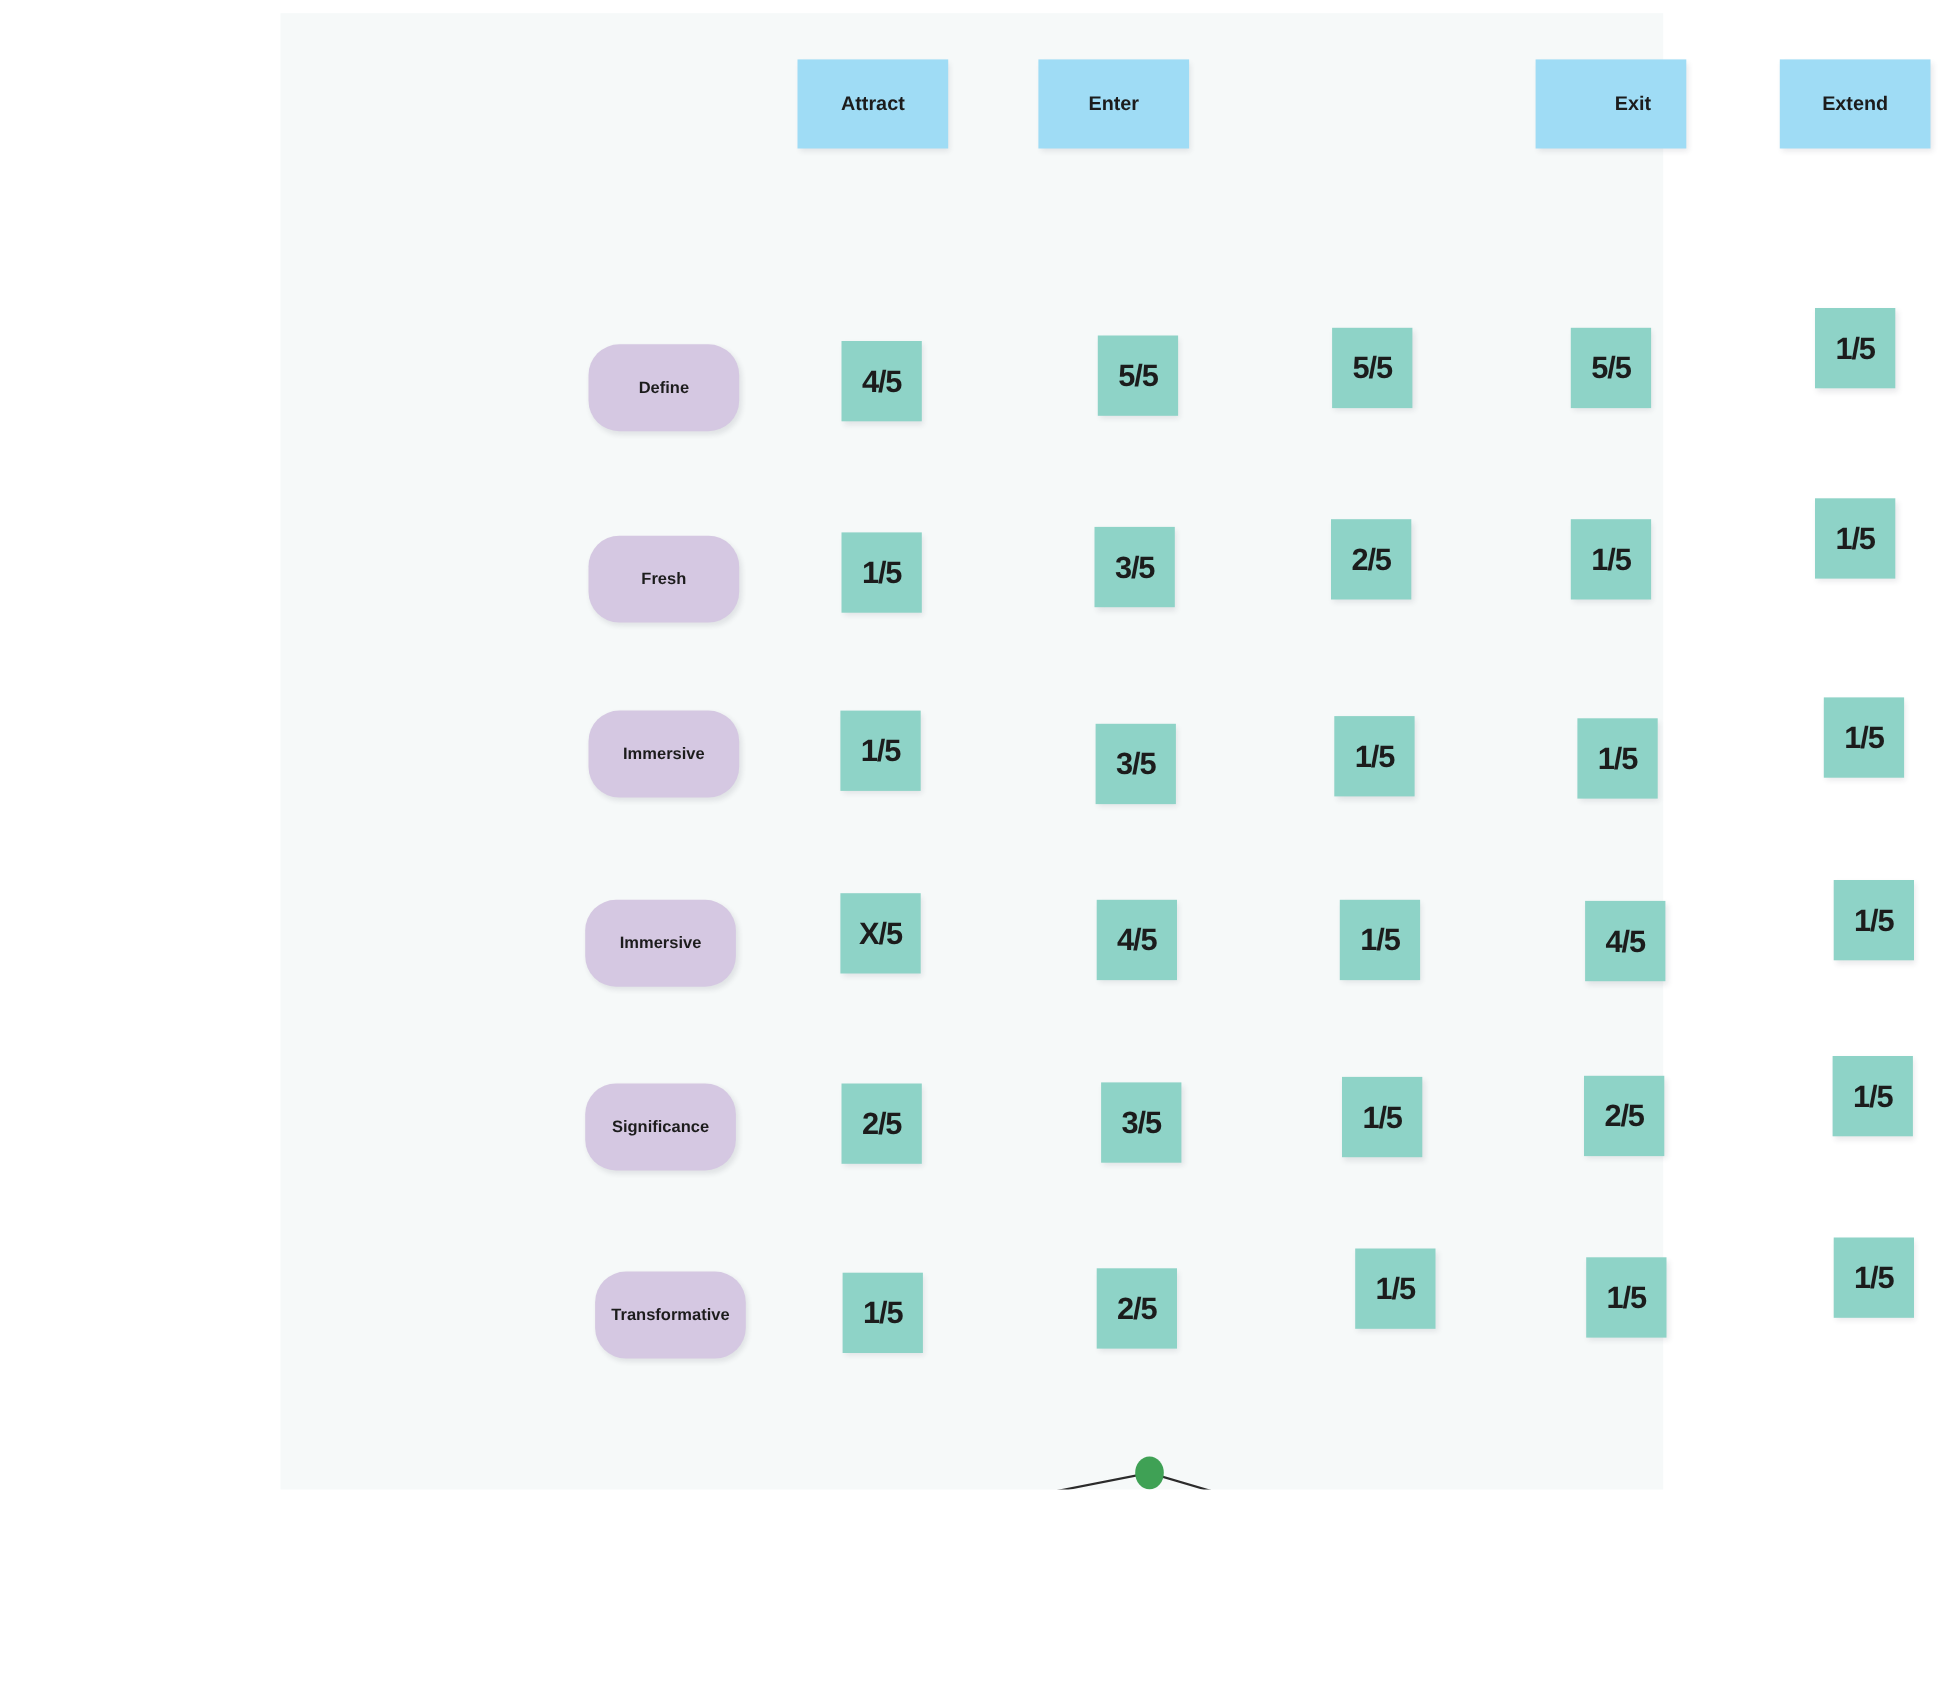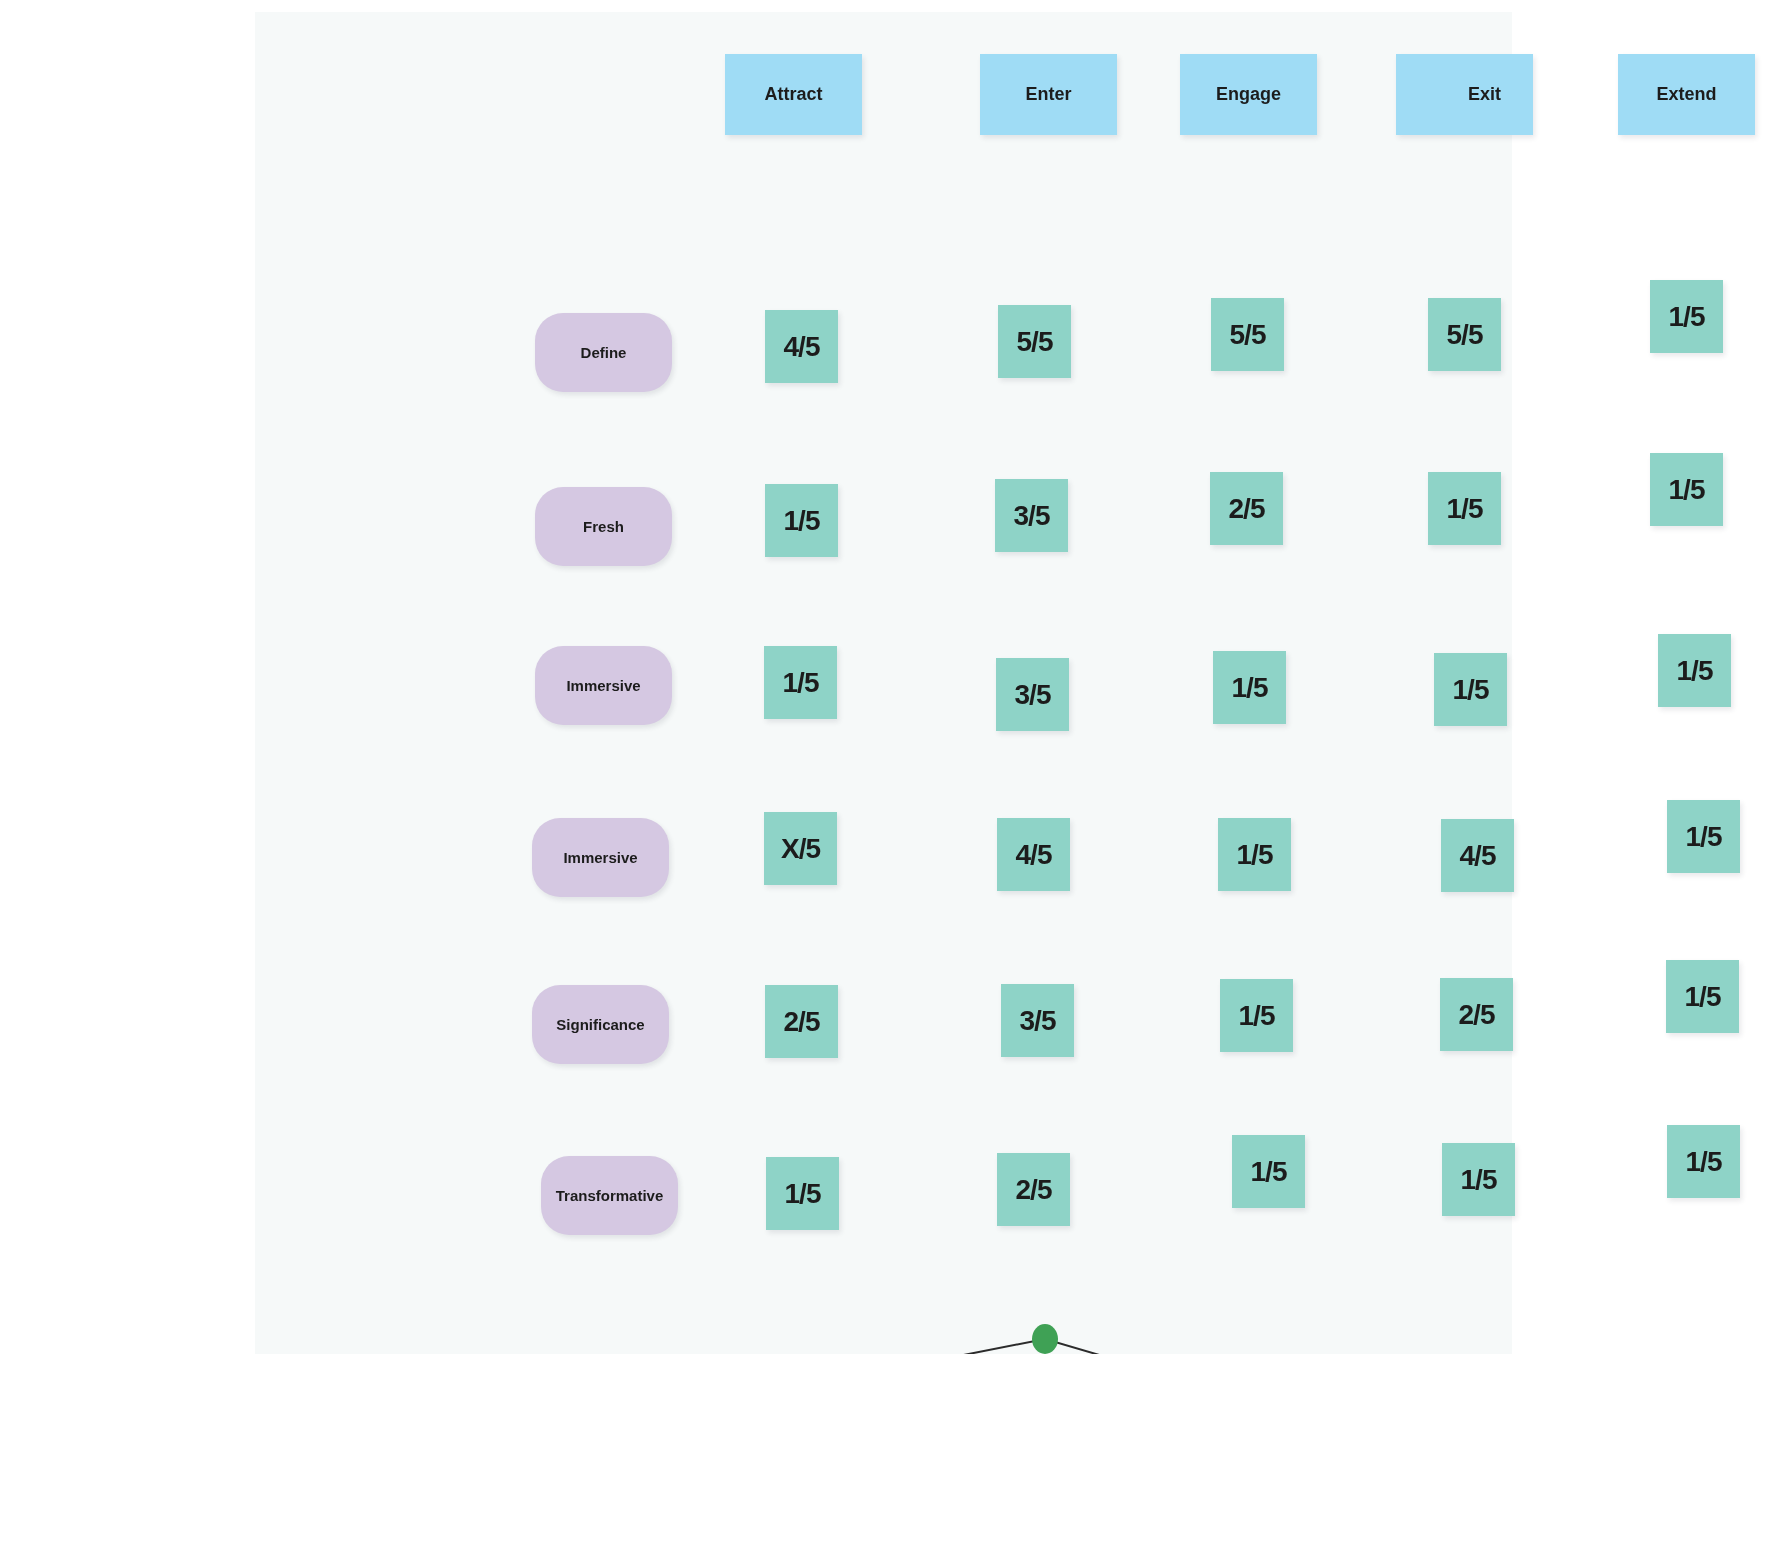--- a/index.html
+++ b/index.html
@@ -32,25 +32,22 @@
 </style>
 </head>
 <body>
 
 <div class="page">
   <div class="board">
 
     <div class="sticky header-note" style="left:470px;">
         <span>Attract</span>
       </div>
-    <div class="sticky header-note" style="left:725px;">
+    <div class="sticky header-note" style="left:689px;">
         <span>Enter</span>
-      </div>
-    <div class="sticky header-note" style="left:925px;">
-        <span>Engage</span>
       </div>
     <div class="sticky header-note" style="left:1141px;padding-left:40px;">
         <span>Exit</span>
       </div>
     <div class="sticky header-note" style="left:1363px;align-items:center;">
         <span>Extend</span>
       </div>
 
     <div class="sticky row-note" style="left:280px;top:301px;">
         <span>Define</span>

